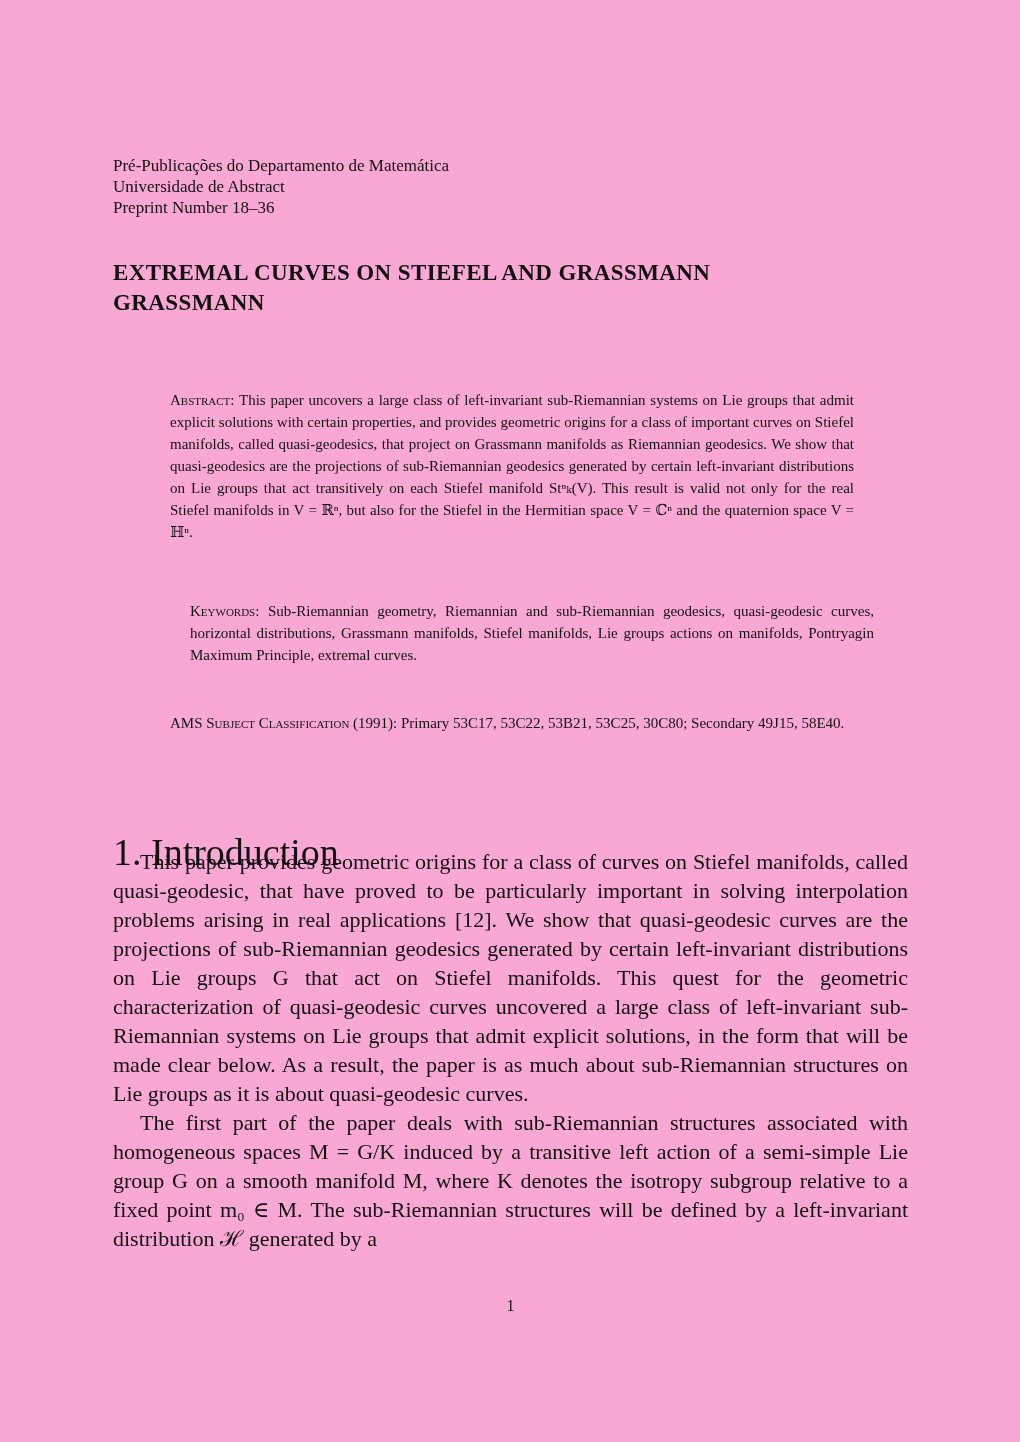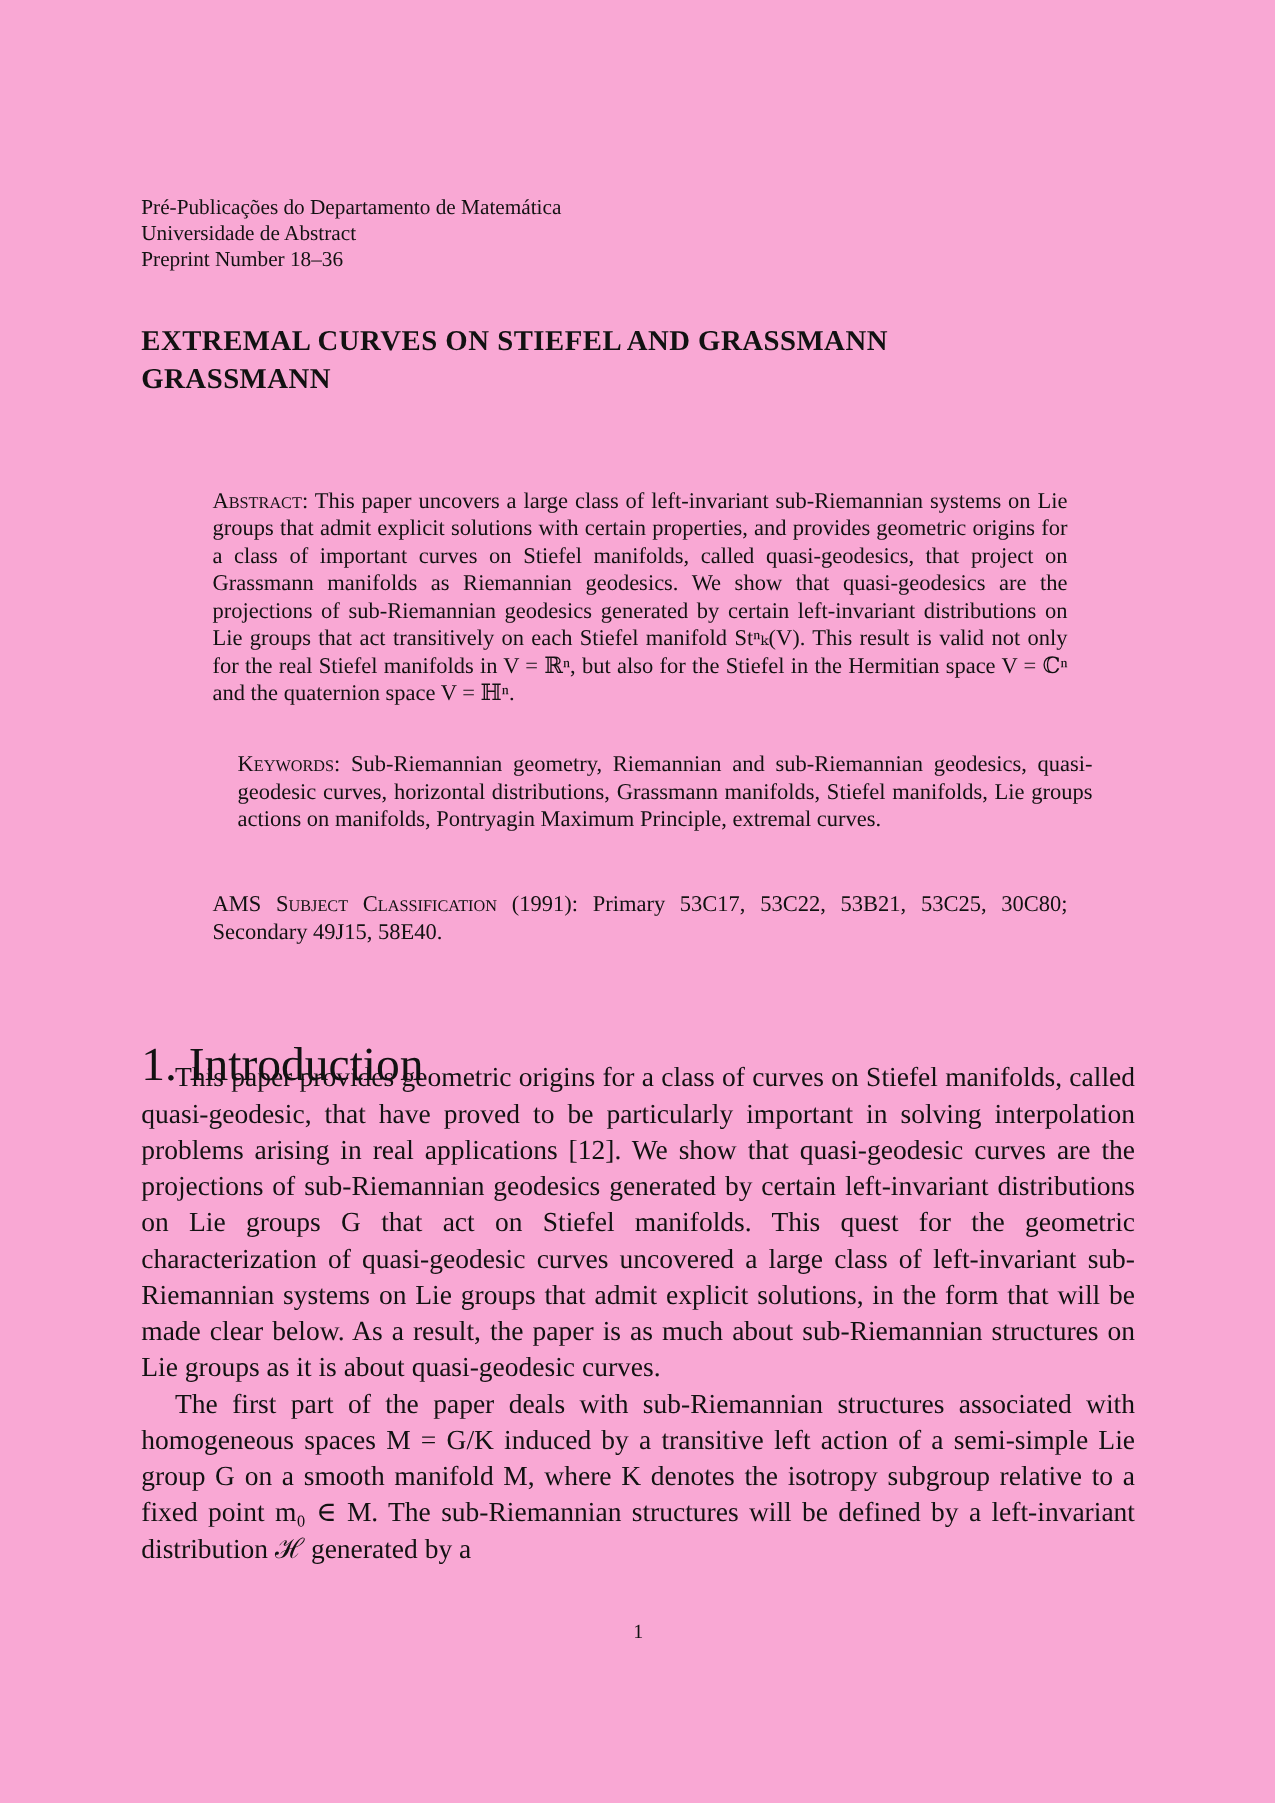--- a/index.html
+++ b/index.html
@@ -41,21 +41,21 @@
     width: 795px;
     text-align: center;
     font-variant: small-caps;
     font-size: 16.5px;
     letter-spacing: 0.3px;
   }
   .meta-block {
     position: absolute;
     left: 170px;
     width: 684px;
-    font-size: 18px;
+    font-size: 15px;
     line-height: 22px;
     text-align: justify;
     margin: 0;
     hyphens: auto;
   }
   .abstract-block { top: 389px; }
   .keywords-block { top: 600px; margin-left: 20px; }
   .ams-block { top: 712px; }
   .sc-label {
     font-variant: small-caps;

